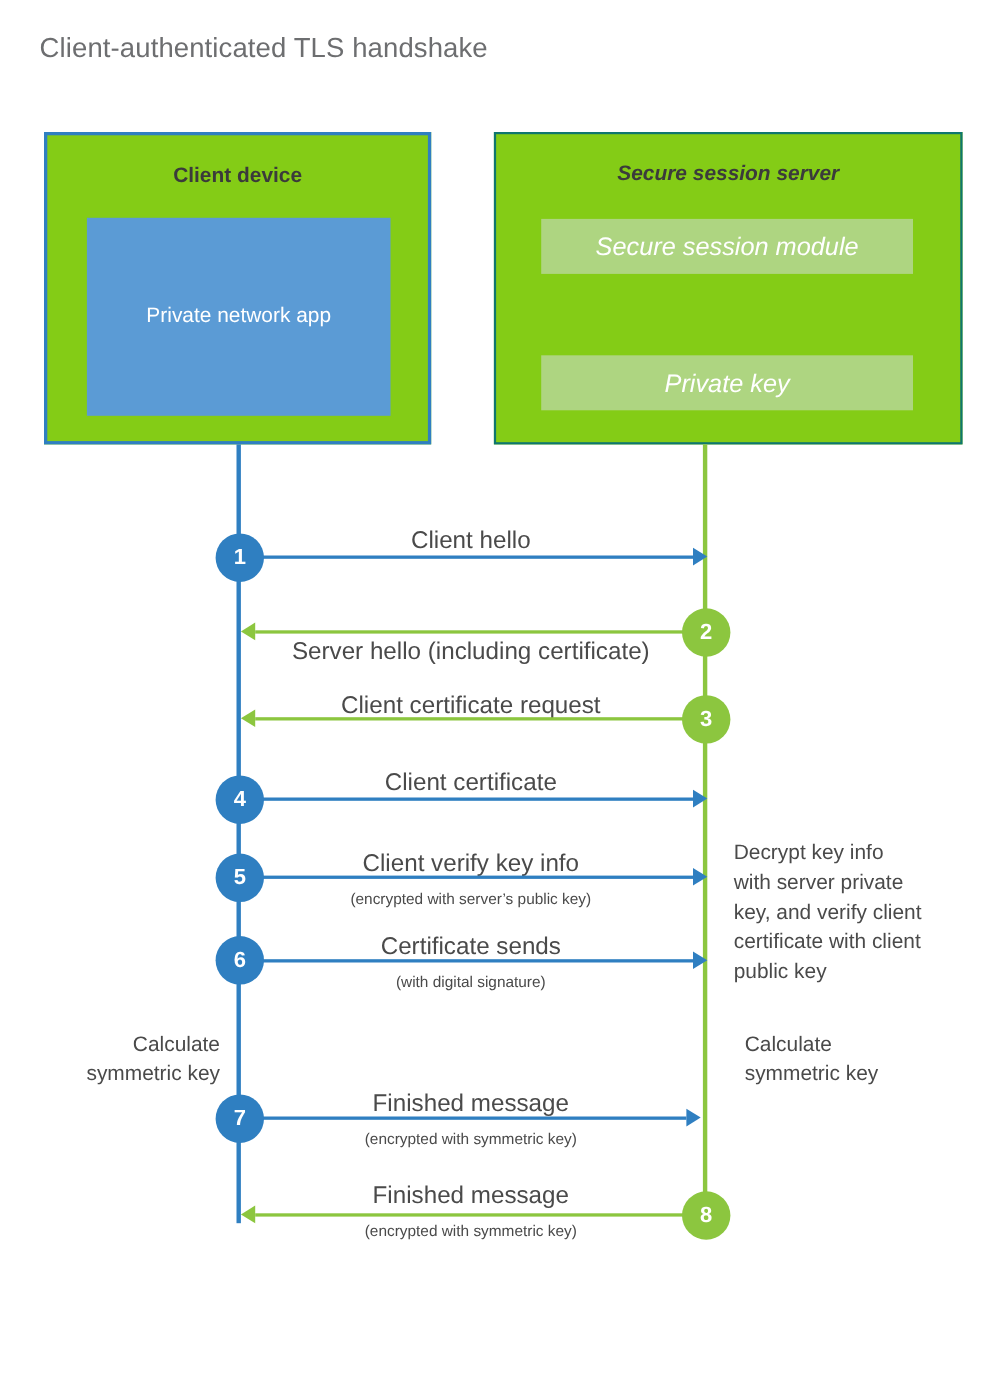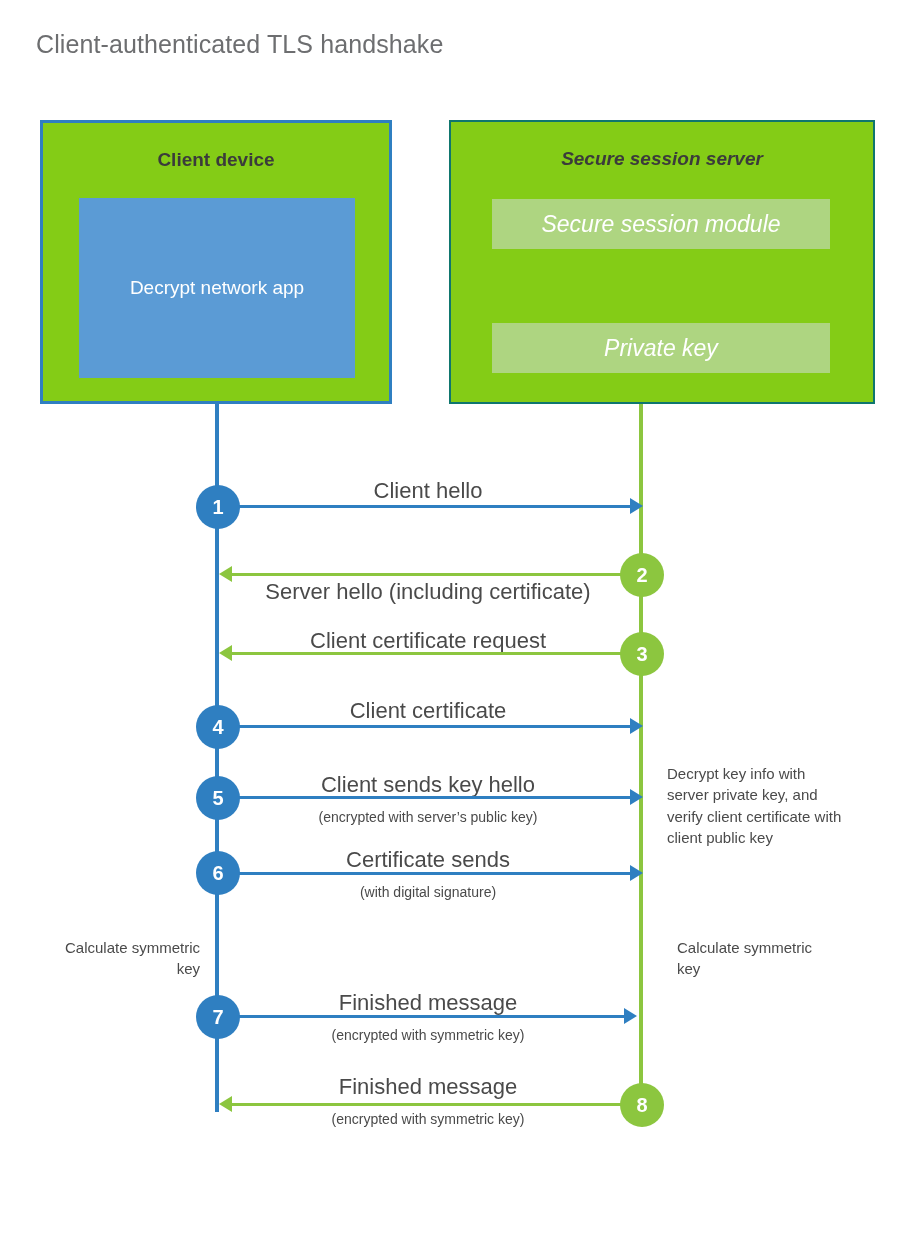--- a/index.html
+++ b/index.html
@@ -164,37 +164,37 @@
     color: #ffffff;
     font-size: 20px;
     font-weight: bold;
   }
   .step-circle.blue  { background: #2f7fc1; }
   .step-circle.green { background: #8cc63f; }
 
   
   .side-note {
     position: absolute;
-    font-size: 15px;
+    font-size: 19px;
     line-height: 1.42;
     color: #4a4a4a;
   }
   .side-note.left  { text-align: right; }
   .side-note.right { text-align: left; }
 </style>
 </head>
 <body>
 
 <div id="diagram">
 
   <div class="page-title">Client-authenticated TLS handshake</div>
 
   <div class="participant-box client">
     <div class="participant-title">Client device</div>
-    <div class="client-app-box">Decrypt network app</div>
+    <div class="client-app-box">Private network app</div>
   </div>
 
   <div class="participant-box server">
     <div class="participant-title">Secure session server</div>
     <div class="server-bar b0">Secure session module</div>
     <div class="server-bar b2">Private key</div>
   </div>
 
   <div class="lifeline client"></div>
   <div class="lifeline server"></div>
@@ -221,21 +221,21 @@
   <div class="step-circle green" style="left:620px; top:632px;">3</div>
 
   <div class="msg">
     <div class="msg-label" style="left:228px; top:698px; width:400px;">Client certificate</div>
     <div class="msg-line blue" style="left:238px; top:725px; width:392px;"></div>
     <div class="msg-head right blue" style="left:630px; top:718px;"></div>
   </div>
   <div class="step-circle blue" style="left:196px; top:705px;">4</div>
 
   <div class="msg">
-    <div class="msg-label" style="left:228px; top:772px; width:400px;">Client sends key hello</div>
+    <div class="msg-label" style="left:228px; top:772px; width:400px;">Client verify key info</div>
     <div class="msg-line blue" style="left:238px; top:796px; width:392px;"></div>
     <div class="msg-head right blue" style="left:630px; top:789px;"></div>
     <div class="msg-sublabel" style="left:228px; top:809px; width:400px;">(encrypted with server’s public key)</div>
   </div>
   <div class="step-circle blue" style="left:196px; top:776px;">5</div>
 
   <div class="msg">
     <div class="msg-label" style="left:228px; top:847px; width:400px;">Certificate sends</div>
     <div class="msg-line blue" style="left:238px; top:872px; width:392px;"></div>
     <div class="msg-head right blue" style="left:630px; top:865px;"></div>

